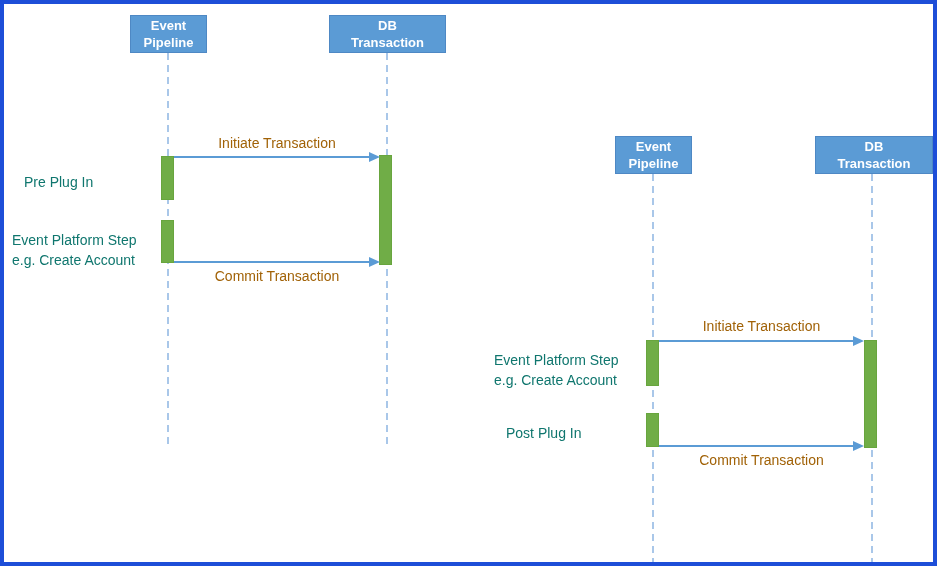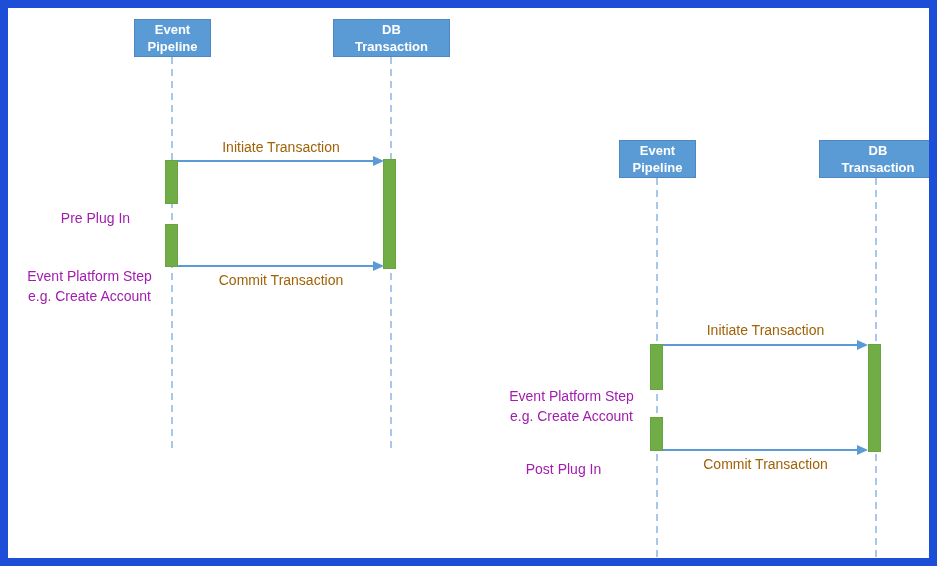--- a/index.html
+++ b/index.html
@@ -1,21 +1,21 @@
 <!DOCTYPE html>
 <html><head>
 <meta charset="utf-8">
 <style>
   html, body { margin: 0; padding: 0; background: #fff; }
   .canvas {
     position: relative;
     width: 937px;
     height: 566px;
     box-sizing: border-box;
-    border: 8px solid #1d4ed8;
+    border: 4px solid #1d4ed8;
     background: #ffffff;
     overflow: hidden;
     font-family: "Liberation Sans", sans-serif;
   }
   .actor {
     position: absolute;
     background: #5b9bd5;
     border: 1px solid #4e88c4;
     box-sizing: border-box;
     color: #ffffff;
@@ -56,26 +56,25 @@
   }
   .msg-label {
     position: absolute;
     color: #a16207;
     font-size: 14px;
     text-align: center;
     white-space: nowrap;
   }
   .step-label {
     position: absolute;
-    color: #a21caf;
+    color: #0f766e;
     font-size: 14px;
     line-height: 20px;
-    text-align: center;
+    text-align: left;
     white-space: nowrap;
-    margin-top: 32px;
   }
   .step-label span { display: block; }
 </style>
 </head>
 <body>
 
 <div class="canvas">
 
   <div>
 
@@ -145,20 +144,20 @@
     <div class="msg" style="left:655px; top:437px; width:205px;">
       <div class="line"></div>
       <div class="head"></div>
     </div>
     <div class="msg-label" style="left:655px; top:448px; width:205px;">Commit Transaction</div>
 
     <div class="step-label" style="left:490px; top:346px; width:147px;">
       <span>Event Platform Step</span>
       <span>e.g. Create Account</span>
     </div>
-    <div class="step-label" style="left:488px; top:419px; width:135px;">
+    <div class="step-label" style="left:502px; top:419px; width:135px;">
       <span>Post Plug In</span>
       <span></span>
     </div>
 
   </div>
 
 </div>
 
 </body></html>

